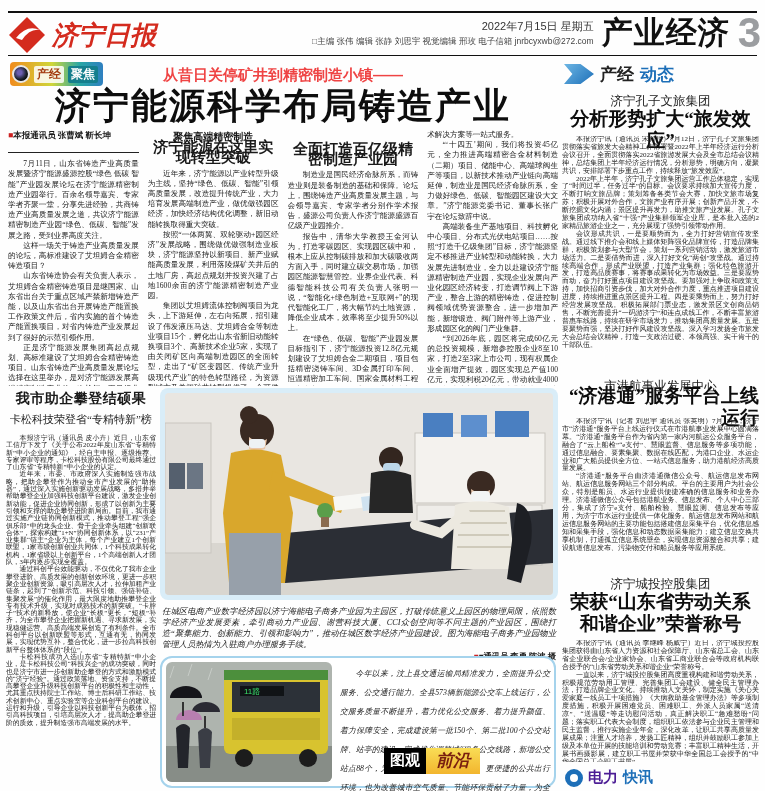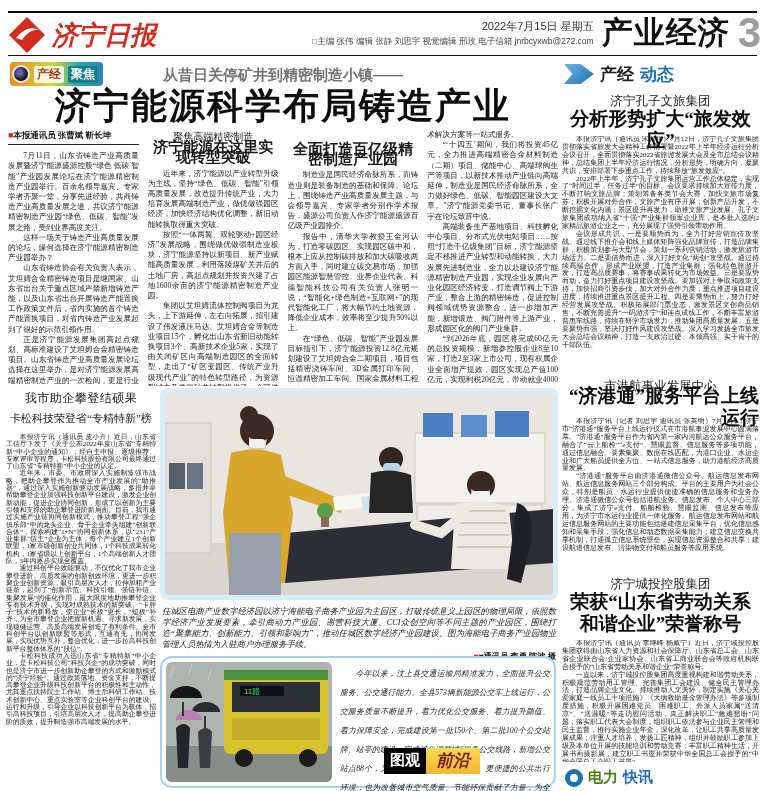--- a/index.html
+++ b/index.html
@@ -23,38 +23,38 @@
     border:2px solid #e8e8e8;box-sizing:border-box;}
   .badge-focus .t1{color:#a33c10;font-weight:700;font-size:12px;background:rgba(255,255,255,.85);padding:0 3px;border-radius:2px;}
   .badge-focus .t2{color:#fff;font-weight:700;font-size:12px;background:#157f8d;padding:0 3px;border-radius:2px;}
   .badge-dyn{position:absolute;left:565px;top:64px;display:flex;align-items:center;gap:6px;height:24px;}
   .arrow{width:30px;height:20px;background:linear-gradient(135deg,#6db6e4,#1d6fb8);
     clip-path:polygon(0 0,55% 0,100% 50%,55% 100%,0 100%,28% 50%);}
   .badge-dyn .t1{font-weight:900;font-size:17px;color:#222;}
   .badge-dyn .t2{font-weight:900;font-size:17px;color:#1d6fb8;}
   .badge-power{position:absolute;left:565px;top:768px;display:flex;align-items:center;gap:5px;}
   .ring{width:18px;height:18px;border:5px solid #1d6fb8;border-radius:50%;box-sizing:border-box;background:#fff;}
-  .badge-power .t1{font-weight:900;font-size:15px;color:#4d7c0f;}
+  .badge-power .t1{font-weight:900;font-size:15px;color:#4c1d95;}
   .badge-power .t2{font-weight:900;font-size:15px;color:#1d6fb8;}
   
   #kicker{position:absolute;left:8px;top:66px;width:550px;text-align:center;
-    font-size:15px;font-weight:700;color:#737373;}
+    font-size:15px;font-weight:700;color:#ef4444;}
   #headline{position:absolute;left:8px;top:82px;width:550px;text-align:center;
     font-size:36px;font-weight:900;letter-spacing:2px;color:#0d0d0d;}
   #cols{position:absolute;left:8px;top:130px;width:550px;height:256px;display:flex;gap:9px;overflow:hidden;}
   .col{width:131px;overflow:hidden;font-size:7.6px;line-height:10.2px;text-align:justify;}
   .col p{margin:0;text-indent:2em;}
-  .byline{font-size:8.5px;font-weight:700;border-bottom:1px solid #222;padding-bottom:4px;margin-bottom:6px;text-indent:0 !important;}
+  .byline{font-size:8.5px;font-weight:700;border-bottom:1px solid #222;padding-bottom:12px;margin-bottom:6px;text-indent:0 !important;}
   .redsq{color:#cc2222;}
-  .subhead-sm{font-size:10px;font-weight:400;text-align:center;text-indent:0 !important;margin:2px 0 0 0 !important;}
+  .subhead-sm{font-size:10px;font-weight:700;text-align:center;text-indent:0 !important;margin:2px 0 0 0 !important;}
   .subhead-lg{font-size:15px;font-weight:700;text-align:center;text-indent:0 !important;margin:0 0 6px 0 !important;}
   .cont-first p:first-child{text-indent:0;}
   
   #leftart{position:absolute;left:6px;top:390px;width:150px;height:400px;overflow:hidden;}
-  #leftart .title{font-size:12px;font-weight:400;text-align:center;letter-spacing:.5px;margin:0;}
+  #leftart .title{font-size:14px;font-weight:700;text-align:center;letter-spacing:.5px;margin:0;}
   #leftart .subtitle{font-size:11px;text-align:center;margin:4px 0 7px 0;}
   #leftart .body{font-size:6.8px;line-height:7.3px;text-align:justify;}
   #leftart .body p{margin:0;text-indent:2em;}
   
   #photobox{position:absolute;left:160px;top:388px;width:398px;height:212px;
     background:#d9edf8;border-radius:8px;padding:5px;box-sizing:border-box;}
   #photobox svg{display:block;border-radius:4px;}
   #caption{position:absolute;left:162px;top:606px;width:394px;font-style:italic;
     font-size:8.3px;line-height:11px;text-align:justify;color:#222;}
   #caption .cr{text-align:right;font-weight:700;font-style:normal;margin-top:1px;}
@@ -109,21 +109,21 @@
   </div>
 
   <div id="kicker" class="sans">从昔日关停矿井到精密制造小镇——</div>
   <div id="headline" class="sans">济宁能源科学布局铸造产业</div>
 
   <div id="cols">
     <div class="col">
       <div class="byline"><span class="redsq">■</span><span>本报通讯员 张曹斌 靳长坤</span></div>
       <div>
           <p>7月11日，山东省铸造产业高质量发展暨济宁能源盛源控股“绿色 低碳 智能”产业园发展论坛在济宁能源精密制造产业园举行。百余名领导嘉宾、专家学者齐聚一堂，分享先进经验，共商铸造产业高质量发展之道，共议济宁能源精密制造产业园“绿色、低碳、智能”发展之路，受到业界高度关注。</p>
-          <p>这样一场关于铸造产业高质量发展的论坛，缘何选择在济宁能源精密制造产业园举办？</p>
+          <p>这样一场关于铸造产业高质量发展的论坛，高标准建设了艾坦姆合金精密铸造项目？</p>
           <p>山东省铸造协会有关负责人表示，艾坦姆合金精密铸造项目是继国家、山东省出台关于重点区域严禁新增铸造产能，以及山东省出台开展铸造产能置换工作政策文件后，省内实施的首个铸造产能置换项目，对省内铸造产业发展起到了很好的示范引领作用。</p>
           <p>正是济宁能源发展集团高起点规划、高标准建设了艾坦姆合金精密铸造项目。山东省铸造产业高质量发展论坛选择在这里举办，是对济宁能源发展高端精密制造产业的一次检阅，更是行业协会及业内专家学者对济宁能源精密制造产业发展的信任与认可。</p>
         </div>
     </div>
     <div class="col">
       <p class="subhead-sm">聚焦高端精密制造</p>
       <p class="subhead-lg">济宁能源在这里实现转型突破</p>
       <div>
           <p>近年来，济宁能源以产业转型升级为主线，坚持“绿色、低碳、智能”引领高质量发展，改造提升传统产业，大力培育发展高端制造产业，做优做强园区经济，加快经济结构优化调整，新旧动能转换取得重大突破。</p>
           <p>按照“一体两翼、双轮驱动+园区经济”发展战略，围绕做优做强制造业板块，济宁能源坚持以新项目、新产业赋能高质量发展，利用落陵煤矿关井后的土地厂房，高起点规划并投资兴建了占地1600余亩的济宁能源精密制造产业园。</p>

